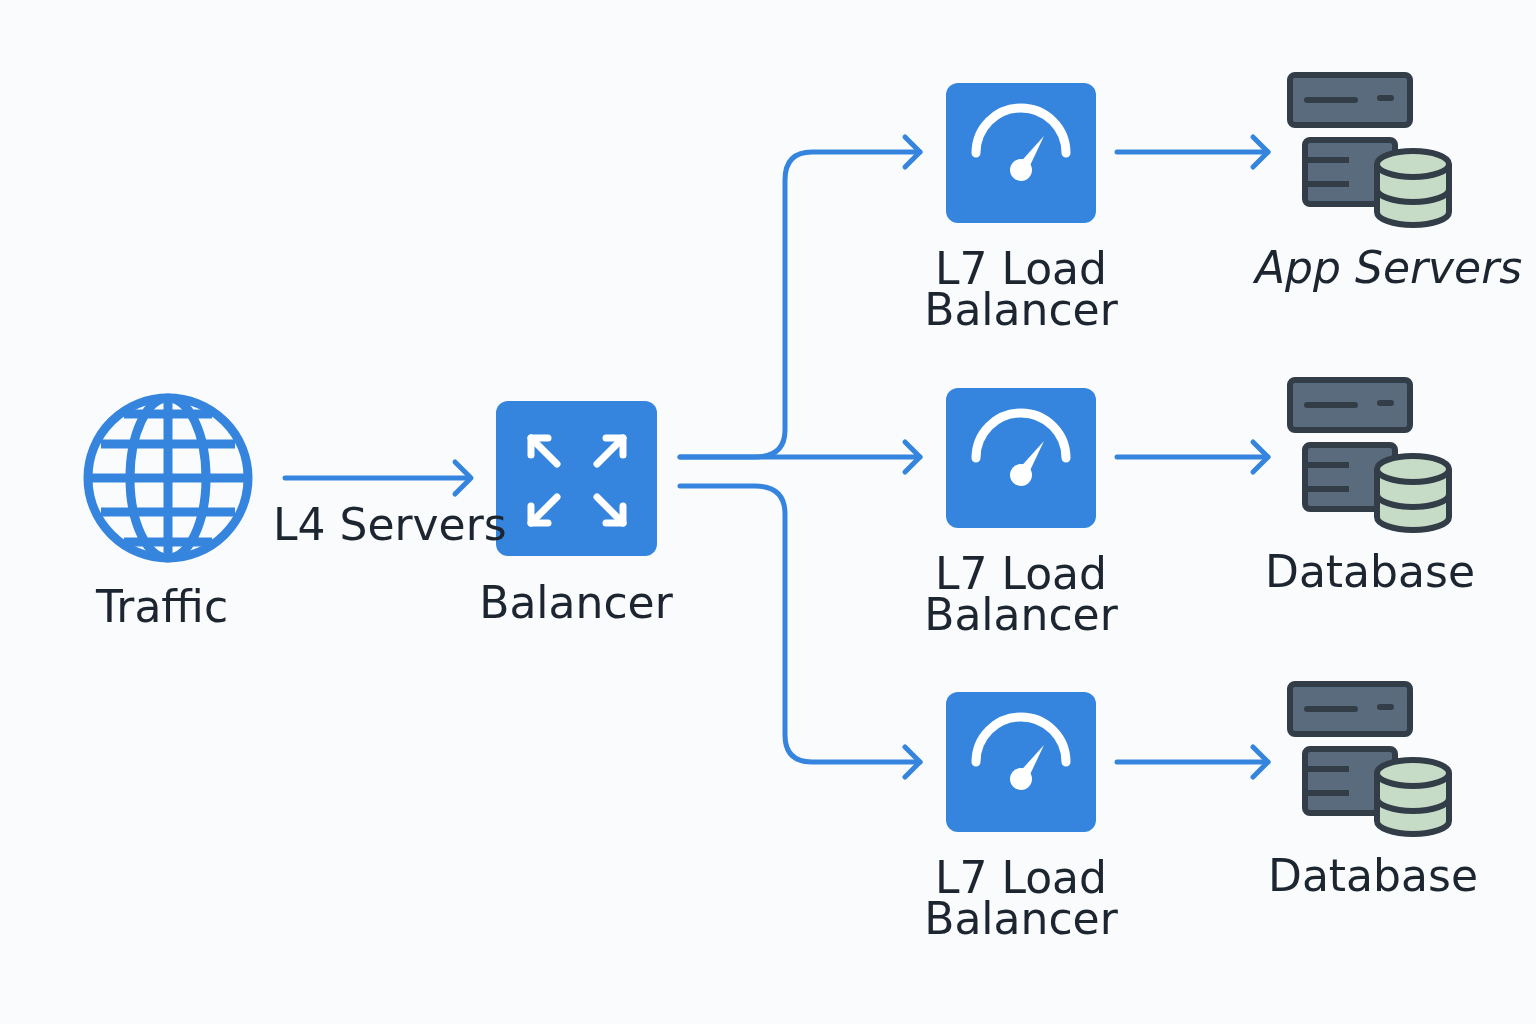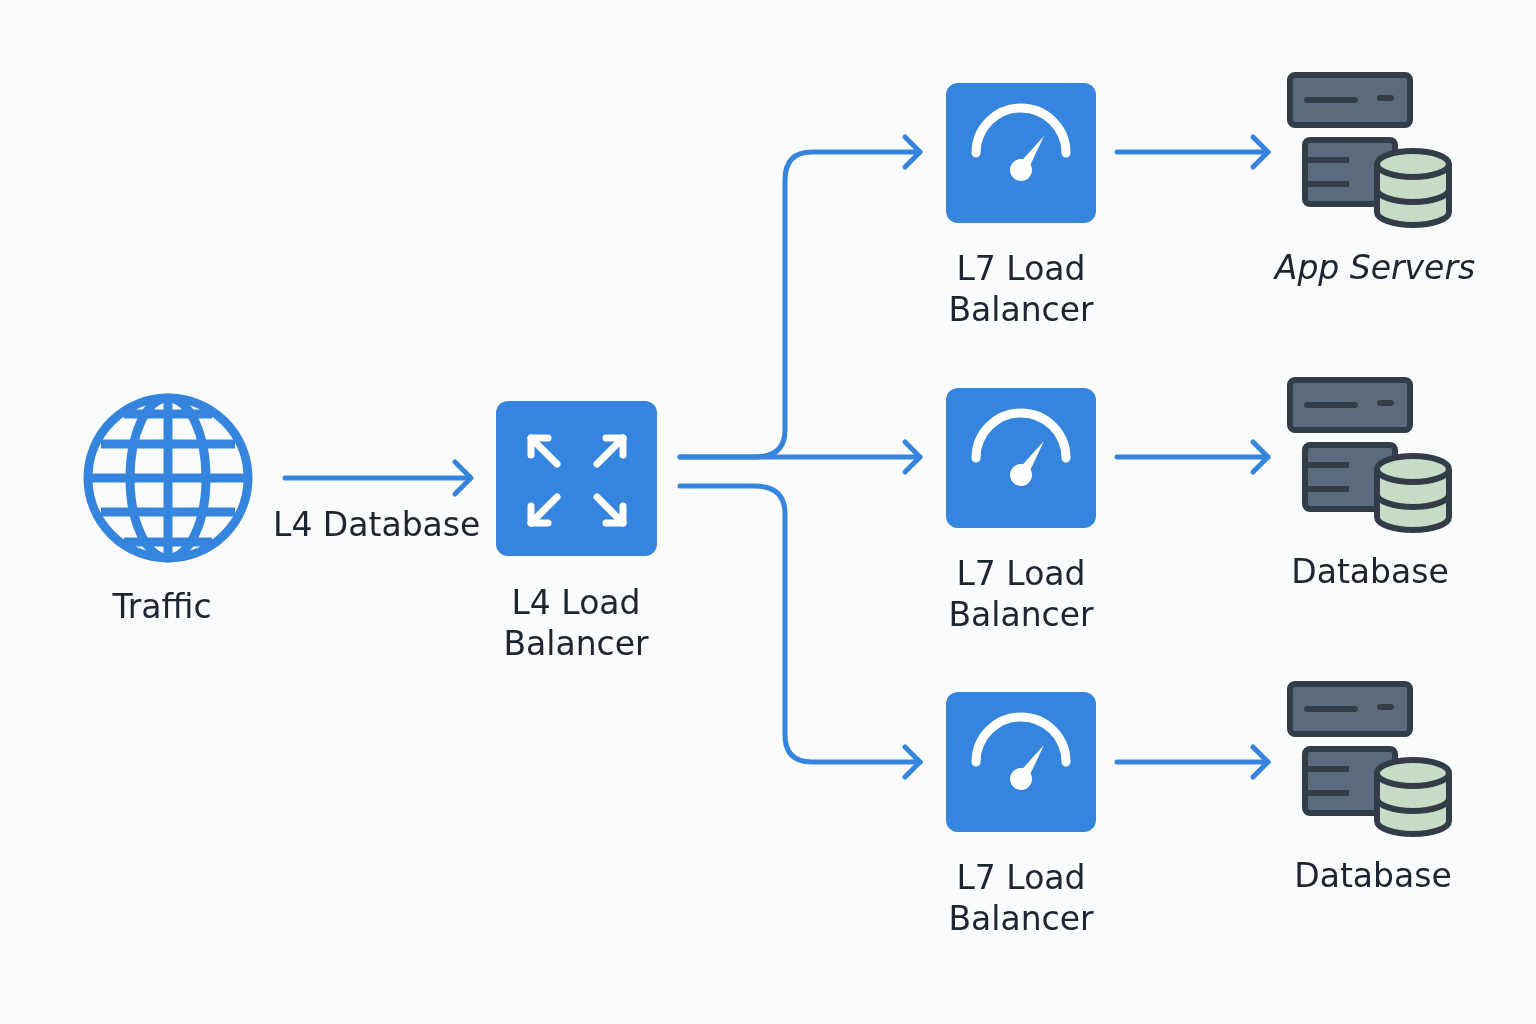--- a/index.html
+++ b/index.html
@@ -1,19 +1,19 @@
 <!DOCTYPE html>
 <html><head>
 <meta charset="utf-8">
 <style>
   html, body { margin:0; padding:0; }
   body { width:1536px; height:1024px; background:#fafbfc; position:relative; overflow:hidden;
          font-family:"DejaVu Sans", sans-serif; color:#1c2530; }
   svg.canvas { position:absolute; left:0; top:0; }
-  .lbl { position:absolute; text-align:center; font-size:33px; line-height:41px; color:#1c2530; white-space:nowrap; }
+  .lbl { position:absolute; text-align:center; font-size:44px; line-height:41px; color:#1c2530; white-space:nowrap; }
 </style>
 </head>
 <body>
 
 <svg class="canvas" width="1536" height="1024" viewBox="0 0 1536 1024">
   <defs>
     <g id="gauge">
       <rect x="0" y="0" width="150" height="140" rx="12" fill="#3585de"></rect>
       <path d="M30 70 A45 45 0 0 1 120 70" fill="none" stroke="#fff" stroke-width="9" stroke-linecap="round"></path>
       <circle cx="75" cy="87" r="11" fill="#fff"></circle>
@@ -83,24 +83,23 @@
     <line x1="1117" y1="762" x2="1268" y2="762"></line>
       <polyline points="1253,747 1268,762 1253,777"></polyline>
   </g>
 
   <use href="#serverdb" x="1287" y="72"></use>
   <use href="#serverdb" x="1287" y="377"></use>
   <use href="#serverdb" x="1287" y="681"></use>
 </svg>
 
 <div class="lbl" style="left:62px; top:586px; width:200px;">Traffic</div>
-<div class="lbl" style="left:273px; top:504px; width:200px;">L4 Database</div>
+<div class="lbl" style="left:273px; top:504px; width:200px;">L4 Servers</div>
 
 <div class="lbl" style="left:476px; top:582px; width:200px;">
-  <div>L4 Load</div>
   <div>Balancer</div>
 </div>
 
 <div class="lbl" style="left:921px; top:248px; width:200px;">
   <div>L7 Load</div>
   <div>Balancer</div>
 </div>
 <div class="lbl" style="left:921px; top:553px; width:200px;">
   <div>L7 Load</div>
   <div>Balancer</div>

